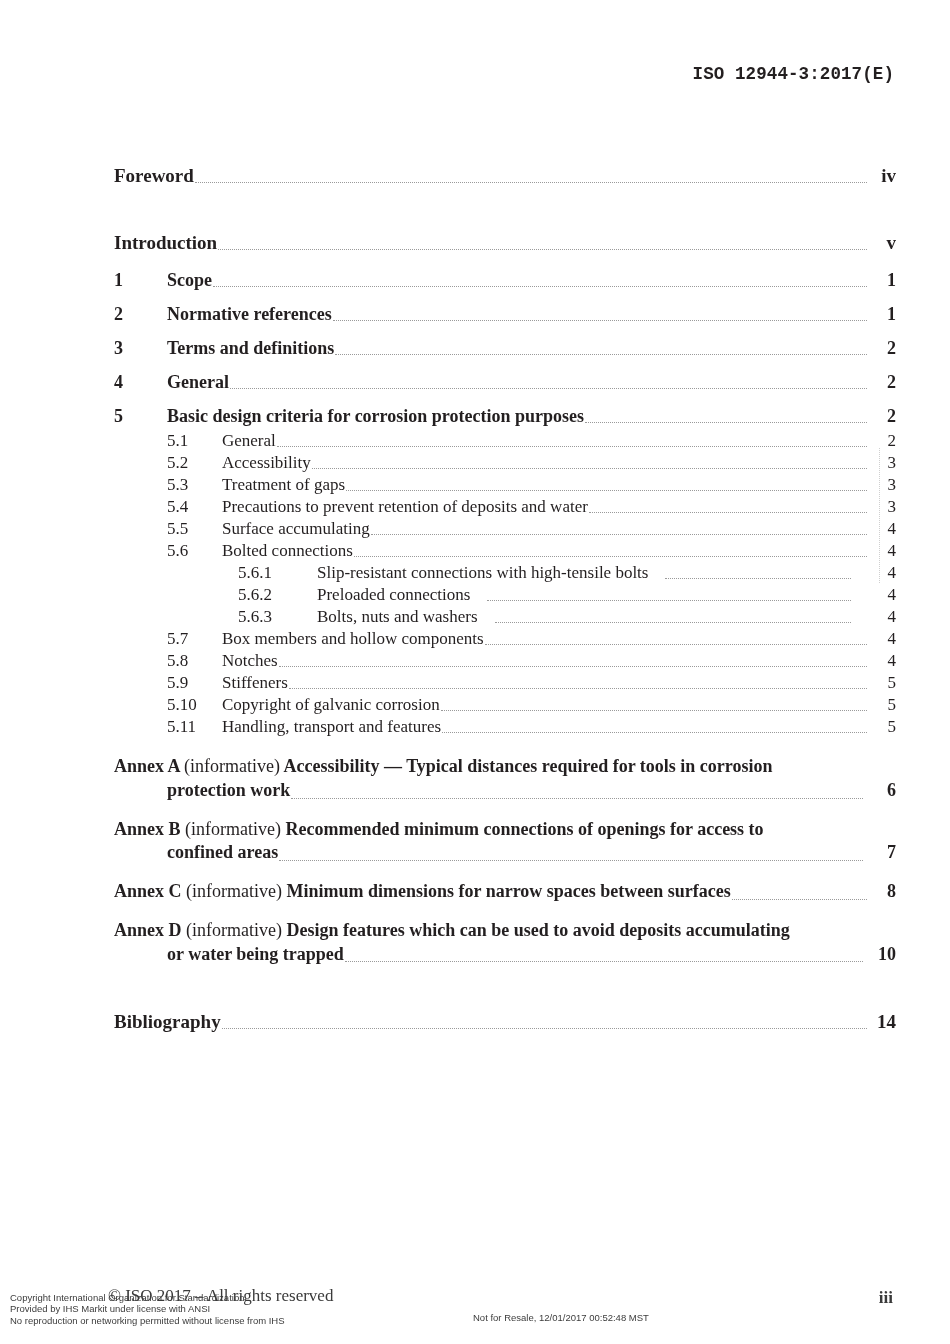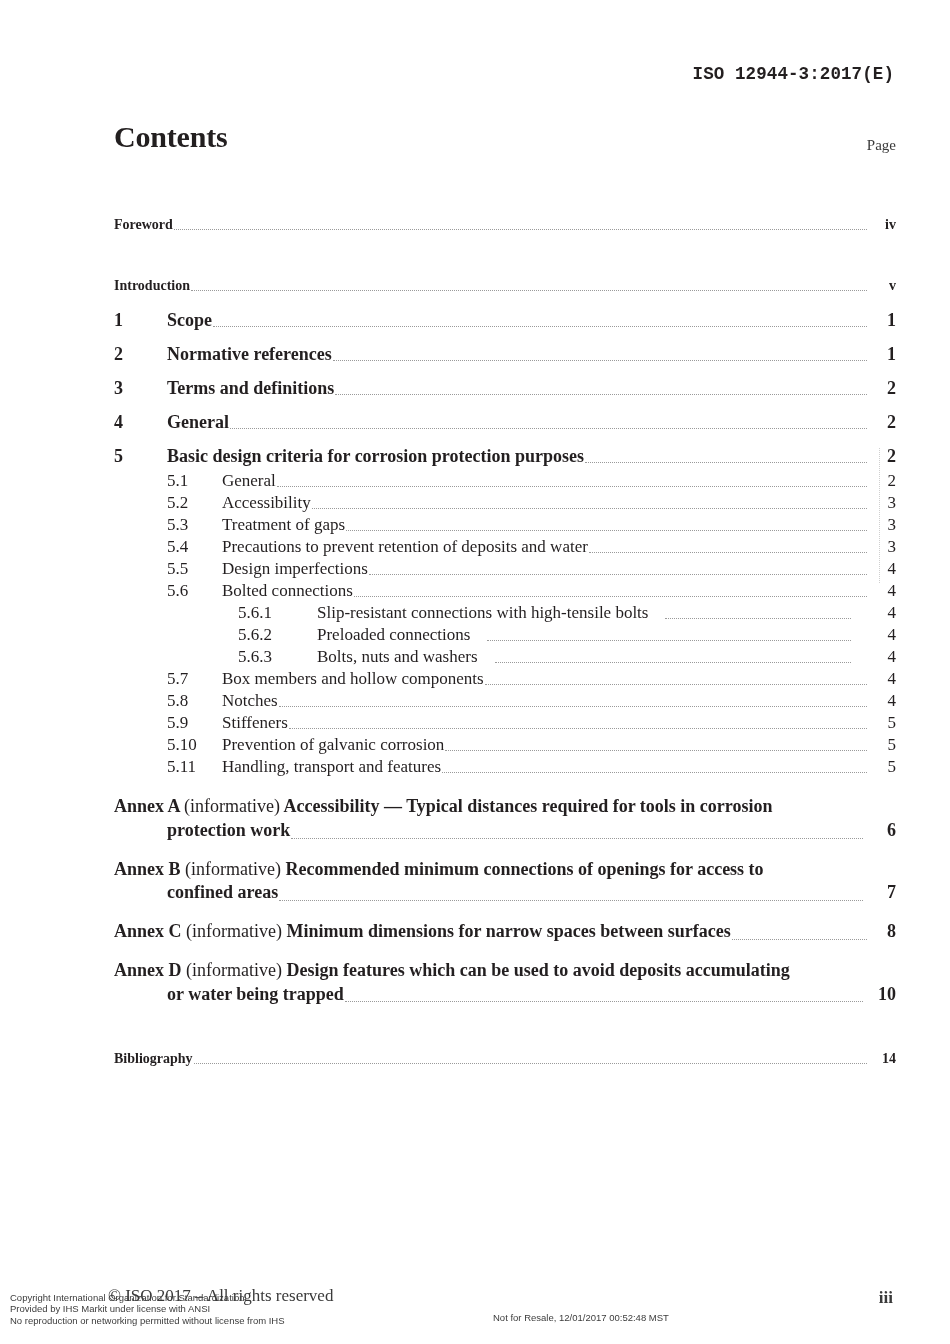--- a/index.html
+++ b/index.html
@@ -94,21 +94,21 @@
   .toc-page {
     flex: 0 0 auto;
     text-align: right;
     white-space: pre;
     padding-left: 2px;
   }
 
   
   .lvl0 {
     font-weight: bold;
-    font-size: 14px;
+    font-size: 19px;
     margin-bottom: 16px;
     margin-top: 45px;
   }
   .lvl0 .toc-page { min-width: 26px; font-weight: bold; }
 
   
   .lvl1 {
     font-weight: bold;
     font-size: 18px;
     margin-bottom: 13px;
@@ -205,39 +205,35 @@
     position: absolute;
     left: 10px;
     bottom: 18px;
     font-family: "Liberation Sans", sans-serif;
     font-size: 9.5px;
     line-height: 11.5px;
     color: #3c3c3c;
   }
   .ihs-right {
     position: absolute;
-    left: 493px;
+    left: 473px;
     bottom: 21px;
     font-family: "Liberation Sans", sans-serif;
     font-size: 9.5px;
     color: #3c3c3c;
     white-space: pre;
   }
 </style>
 </head>
 <body>
 
 <div class="doc-header">ISO 12944-3:2017(E)</div>
 
 <div class="content">
 
-  <div class="toc-head-row">
-    <div class="contents-title">Contents</div>
-    <div class="page-label">Page</div>
-  </div>
 
   <div class="toc-list">
 
     <div class="toc-row lvl0">
       <span class="toc-text">Foreword</span>
       <span class="leader"></span>
       <span class="toc-page">iv</span>
     </div>
 
     <div class="toc-row lvl0">
@@ -309,21 +305,21 @@
       <span class="indent"></span>
       <span class="toc-num">5.4</span>
       <span class="toc-text">Precautions to prevent retention of deposits and water</span>
       <span class="leader"></span>
       <span class="toc-page">3</span>
     </div>
 
     <div class="toc-row lvl2">
       <span class="indent"></span>
       <span class="toc-num">5.5</span>
-      <span class="toc-text">Design imperfections</span>
+      <span class="toc-text">Surface accumulating</span>
       <span class="leader"></span>
       <span class="toc-page">4</span>
     </div>
 
     <div class="toc-row lvl2">
       <span class="indent"></span>
       <span class="toc-num">5.6</span>
       <span class="toc-text">Bolted connections</span>
       <span class="leader"></span>
       <span class="toc-page">4</span>
@@ -373,21 +369,21 @@
       <span class="indent"></span>
       <span class="toc-num">5.9</span>
       <span class="toc-text">Stiffeners</span>
       <span class="leader"></span>
       <span class="toc-page">5</span>
     </div>
 
     <div class="toc-row lvl2">
       <span class="indent"></span>
       <span class="toc-num">5.10</span>
-      <span class="toc-text">Prevention of galvanic corrosion</span>
+      <span class="toc-text">Copyright of galvanic corrosion</span>
       <span class="leader"></span>
       <span class="toc-page">5</span>
     </div>
 
     <div class="toc-row lvl2" style="margin-bottom:18px;">
       <span class="indent"></span>
       <span class="toc-num">5.11</span>
       <span class="toc-text">Handling, transport and features</span>
       <span class="leader"></span>
       <span class="toc-page">5</span>

